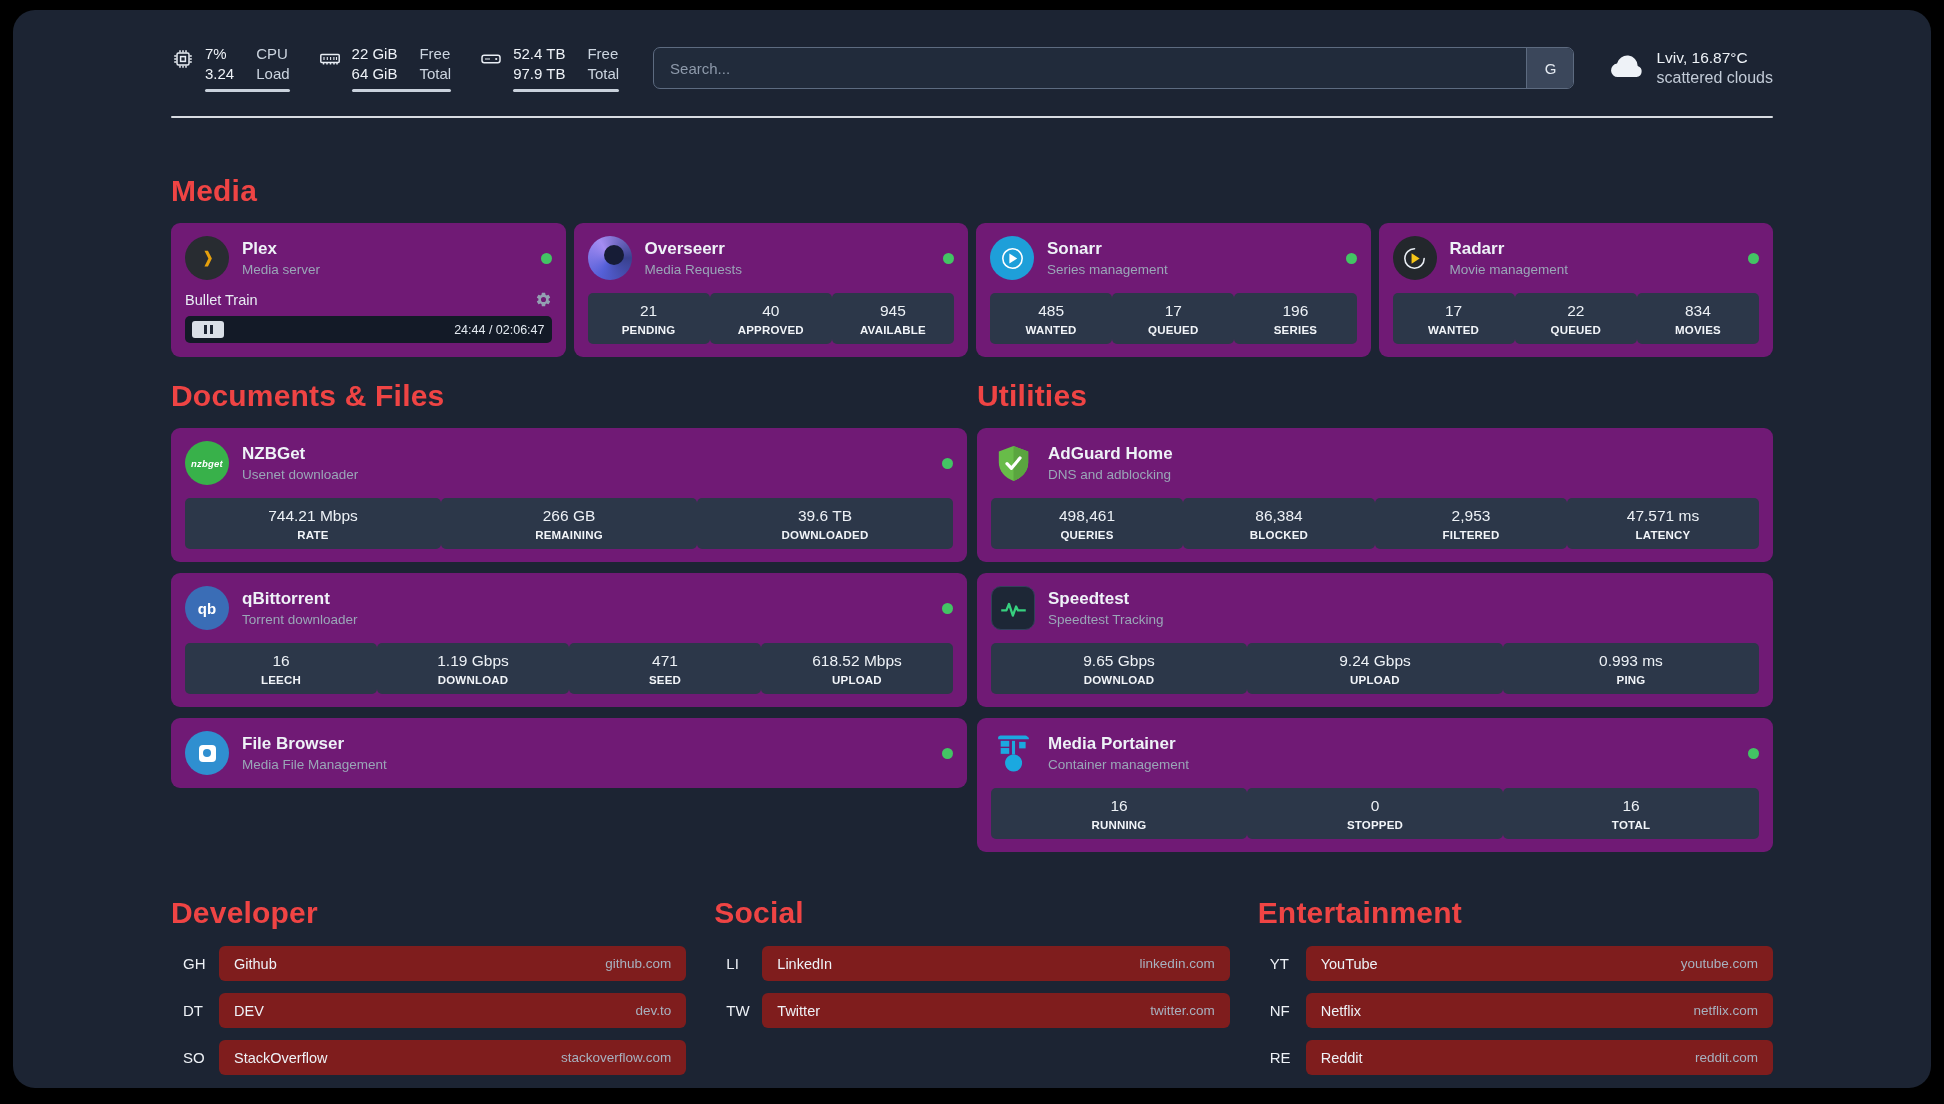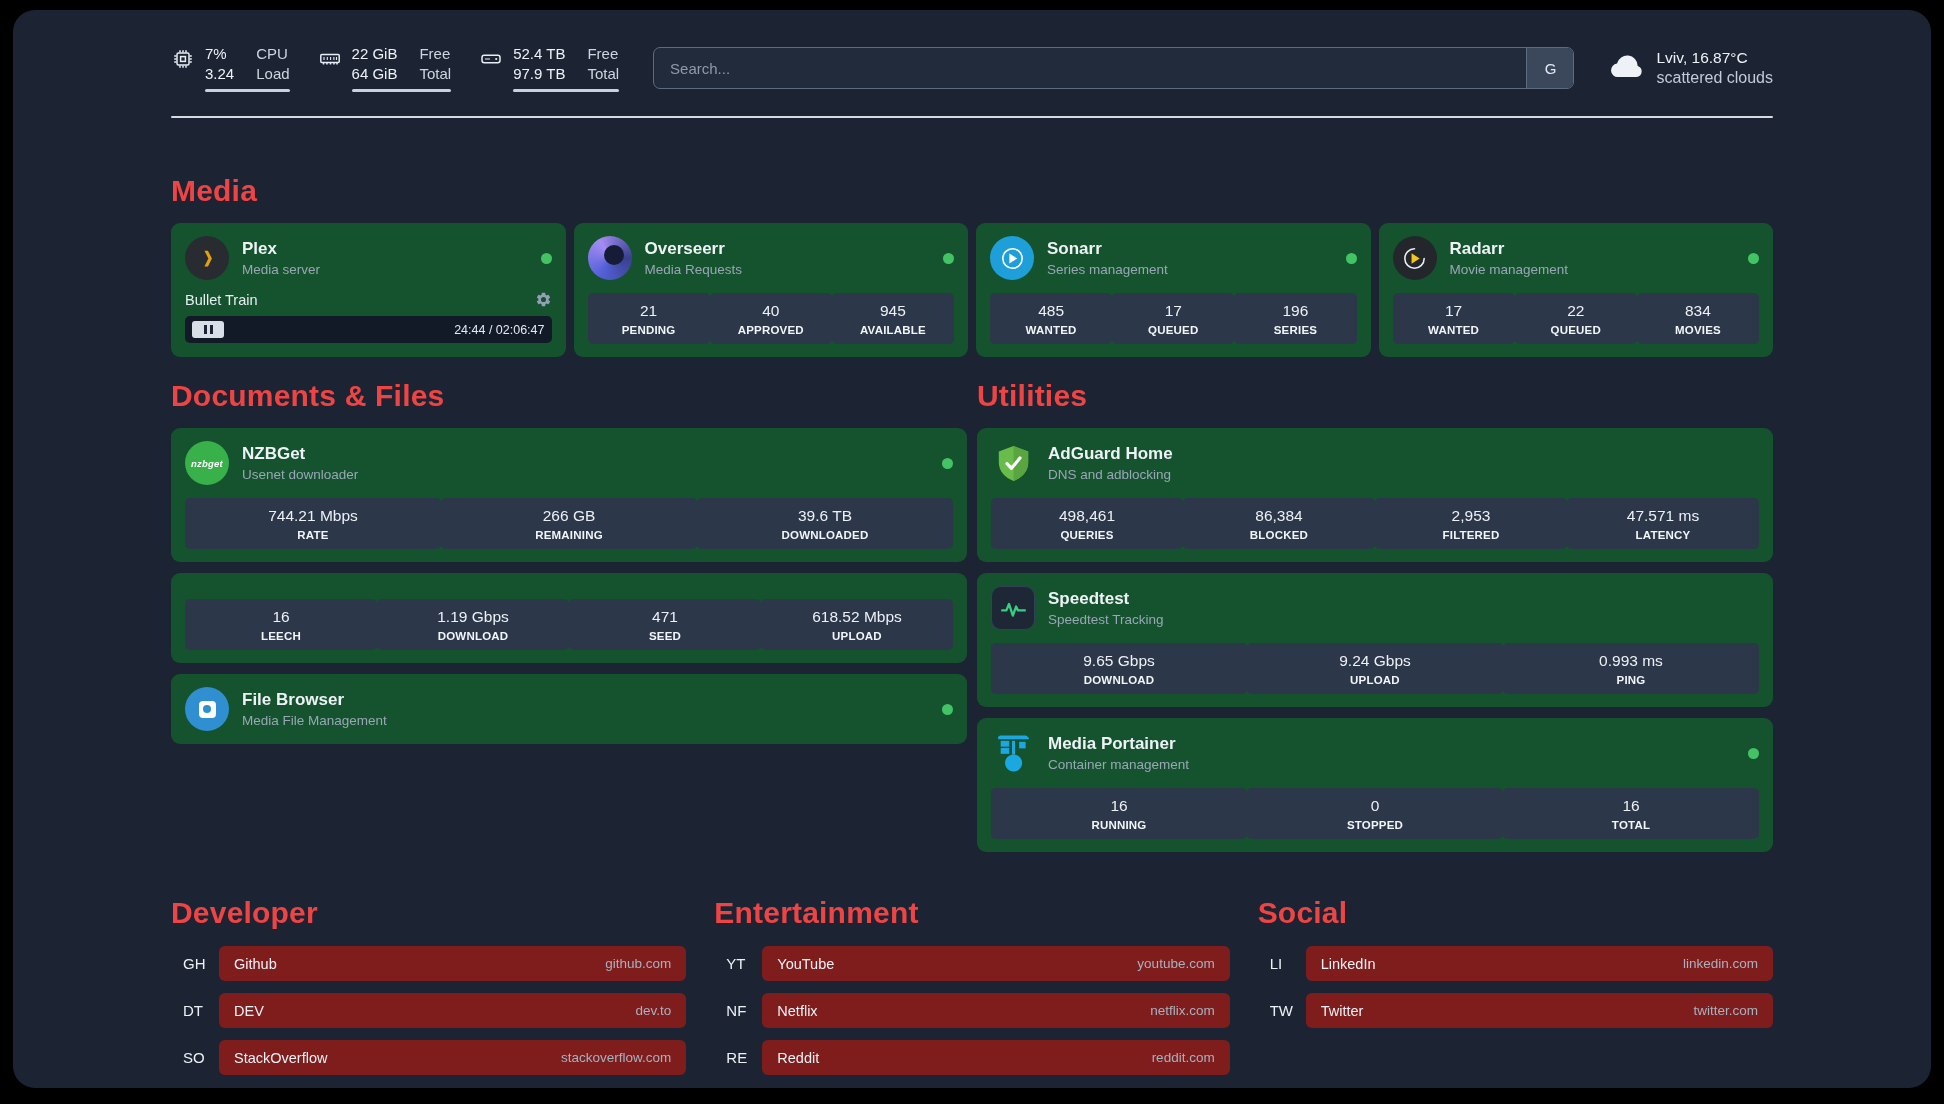--- a/index.html
+++ b/index.html
@@ -29,21 +29,21 @@
 
   
   .section-title{font-size:30px;font-weight:600;margin:0 0 15px;letter-spacing:.2px;color:#ef4444;}
   .mt-media{margin-top:56px;}
   .media-row{display:grid;grid-template-columns:repeat(4,1fr);gap:8px;}
   .mid{display:grid;grid-template-columns:1fr 1fr;column-gap:10px;margin-top:22px;align-items:start;}
   .stack{display:flex;flex-direction:column;gap:11px;}
   .bottom{display:grid;grid-template-columns:1fr 1fr 1fr;column-gap:28px;margin-top:44px;}
 
   
-  .card{background:#14532d;border-radius:9px;padding:13px 14px;box-sizing:border-box;}
+  .card{background:#701a75;border-radius:9px;padding:13px 14px;box-sizing:border-box;}
   .card-head{display:flex;align-items:center;gap:13px;}
   .card-titles{display:flex;flex-direction:column;}
   .card-title{font-size:17px;font-weight:600;line-height:1.2;}
   .card-sub{font-size:13.5px;color:#9aa6b7;margin-top:3px;}
   .dot{width:11px;height:11px;border-radius:50%;margin-left:auto;flex-shrink:0;}
   .stats{display:flex;margin-top:13px;}
   .stat{flex:1;background:#2c3749;border-radius:5px;text-align:center;padding:9px 4px 8px;}
   .stat-value{font-size:15.5px;color:#edf1f6;}
   .stat-label{font-size:11.5px;font-weight:700;margin-top:4px;letter-spacing:.2px;color:#f2f5f9;}
 
@@ -311,20 +311,30 @@
                   <div class="stat-value">266 GB</div>
                   <div class="stat-label">REMAINING</div>
                 </div>
                 <div class="stat">
                   <div class="stat-value">39.6 TB</div>
                   <div class="stat-label">DOWNLOADED</div>
                 </div>
               </div>
             </div>
             <div class="card">
+              <div class="card-head">
+                <span class="svc" style="background:#3a6db6">
+                  <span class="qb-text">qb</span>
+                </span>
+                <div class="card-titles">
+                  <div class="card-title">qBittorrent</div>
+                  <div class="card-sub">Torrent downloader</div>
+                </div>
+                <span class="dot" style="background: rgb(67, 196, 100);"></span>
+              </div>
               <div class="stats">
                 <div class="stat">
                   <div class="stat-value">16</div>
                   <div class="stat-label">LEECH</div>
                 </div>
                 <div class="stat">
                   <div class="stat-value">1.19 Gbps</div>
                   <div class="stat-label">DOWNLOAD</div>
                 </div>
                 <div class="stat">
@@ -470,20 +480,37 @@
           </a>
           <a class="bm">
             <span class="bm-abbr">SO</span>
             <span class="bm-pill">
               <span class="bm-name">StackOverflow</span>
               <span class="bm-domain">stackoverflow.com</span>
             </span>
           </a>
         </div>
         <div class="bm-col">
+          <h2 class="section-title">Social</h2>
+          <a class="bm">
+            <span class="bm-abbr">LI</span>
+            <span class="bm-pill">
+              <span class="bm-name">LinkedIn</span>
+              <span class="bm-domain">linkedin.com</span>
+            </span>
+          </a>
+          <a class="bm">
+            <span class="bm-abbr">TW</span>
+            <span class="bm-pill">
+              <span class="bm-name">Twitter</span>
+              <span class="bm-domain">twitter.com</span>
+            </span>
+          </a>
+        </div>
+        <div class="bm-col">
           <h2 class="section-title">Entertainment</h2>
           <a class="bm">
             <span class="bm-abbr">YT</span>
             <span class="bm-pill">
               <span class="bm-name">YouTube</span>
               <span class="bm-domain">youtube.com</span>
             </span>
           </a>
           <a class="bm">
             <span class="bm-abbr">NF</span>
@@ -493,33 +520,16 @@
             </span>
           </a>
           <a class="bm">
             <span class="bm-abbr">RE</span>
             <span class="bm-pill">
               <span class="bm-name">Reddit</span>
               <span class="bm-domain">reddit.com</span>
             </span>
           </a>
         </div>
-        <div class="bm-col">
-          <h2 class="section-title">Social</h2>
-          <a class="bm">
-            <span class="bm-abbr">LI</span>
-            <span class="bm-pill">
-              <span class="bm-name">LinkedIn</span>
-              <span class="bm-domain">linkedin.com</span>
-            </span>
-          </a>
-          <a class="bm">
-            <span class="bm-abbr">TW</span>
-            <span class="bm-pill">
-              <span class="bm-name">Twitter</span>
-              <span class="bm-domain">twitter.com</span>
-            </span>
-          </a>
-        </div>
       </div>
 
   </div>
 </div>
 
 </body></html>

